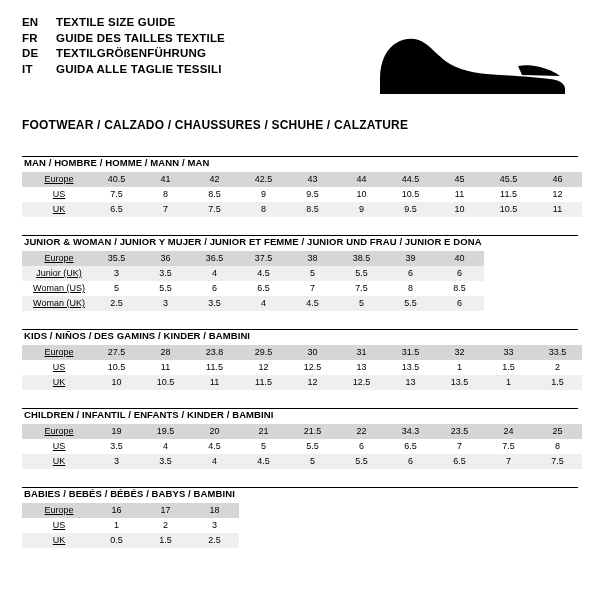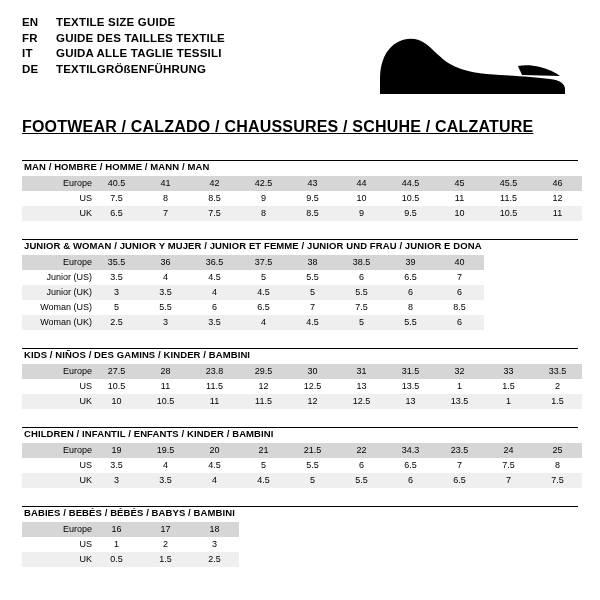--- a/index.html
+++ b/index.html
@@ -43,26 +43,25 @@
   }
   .shoe-art {
     position: absolute;
     right: 6px;
     top: 16px;
     width: 200px;
     height: 70px;
   }
 
   .section-title {
-    font-size: 16px;
+    font-size: 12px;
     font-weight: bold;
     letter-spacing: 0.2px;
     margin-top: 10px;
     margin-bottom: 24px;
-    text-decoration: underline;
   }
 
   
   .block {
     margin-top: 18px;
   }
   .block-title {
     font-size: 9.5px;
     font-weight: bold;
     letter-spacing: 0.1px;
@@ -75,23 +74,24 @@
     table-layout: fixed;
   }
   table.size td {
     height: 15px;
     line-height: 15px;
     padding: 0;
     text-align: center;
     white-space: nowrap;
   }
   table.size td.rowlabel {
-    text-align: right;
+    text-align: center;
     padding-left: 4px;
     width: 66px;
+    text-decoration: underline;
   }
   table.size tr.shaded td {
     background: #d6d6d6;
   }
   table.size tr.alt td {
     background: #efefef;
   }
   .sep {
     border-top: 1px solid #000;
     height: 0;
@@ -110,26 +110,26 @@
       <tbody>
         <tr>
           <td class="lang-code">EN</td>
           <td>TEXTILE SIZE GUIDE</td>
         </tr>
         <tr>
           <td class="lang-code">FR</td>
           <td>GUIDE DES TAILLES TEXTILE</td>
         </tr>
         <tr>
+          <td class="lang-code">DE</td>
+          <td>TEXTILGRÖßENFÜHRUNG</td>
+        </tr>
+        <tr>
           <td class="lang-code">IT</td>
           <td>GUIDA ALLE TAGLIE TESSILI</td>
-        </tr>
-        <tr>
-          <td class="lang-code">DE</td>
-          <td>TEXTILGRÖßENFÜHRUNG</td>
         </tr>
       </tbody>
     </table>
 
     <svg class="shoe-art" viewBox="0 0 200 70">
       <path fill="#000000" d="M8 46 C8 30 14 16 26 10 C36 5 46 6 54 12 C62 18 68 26 78 32 C92 40 110 42 128 43 C146 44 164 45 178 47 C188 48 193 52 193 57 L193 62 L8 62 Z"></path>
       <path fill="#000000" d="M188 44 C183 40 176 37 168 35 C160 33 152 33 146 34 L150 43 Z"></path>
     </svg>
   </div>
 
@@ -191,31 +191,20 @@
             <tr class="shaded">
               <td class="rowlabel">Europe</td>
               <td style="width: 49px;">35.5</td>
               <td style="width: 49px;">36</td>
               <td style="width: 49px;">36.5</td>
               <td style="width: 49px;">37.5</td>
               <td style="width: 49px;">38</td>
               <td style="width: 49px;">38.5</td>
               <td style="width: 49px;">39</td>
               <td style="width: 49px;">40</td>
-            </tr>
-            <tr>
-              <td class="rowlabel">Junior (US)</td>
-              <td style="width: 49px;">3.5</td>
-              <td style="width: 49px;">4</td>
-              <td style="width: 49px;">4.5</td>
-              <td style="width: 49px;">5</td>
-              <td style="width: 49px;">5.5</td>
-              <td style="width: 49px;">6</td>
-              <td style="width: 49px;">6.5</td>
-              <td style="width: 49px;">7</td>
             </tr>
             <tr class="alt">
               <td class="rowlabel">Junior (UK)</td>
               <td style="width: 49px;">3</td>
               <td style="width: 49px;">3.5</td>
               <td style="width: 49px;">4</td>
               <td style="width: 49px;">4.5</td>
               <td style="width: 49px;">5</td>
               <td style="width: 49px;">5.5</td>
               <td style="width: 49px;">6</td>

